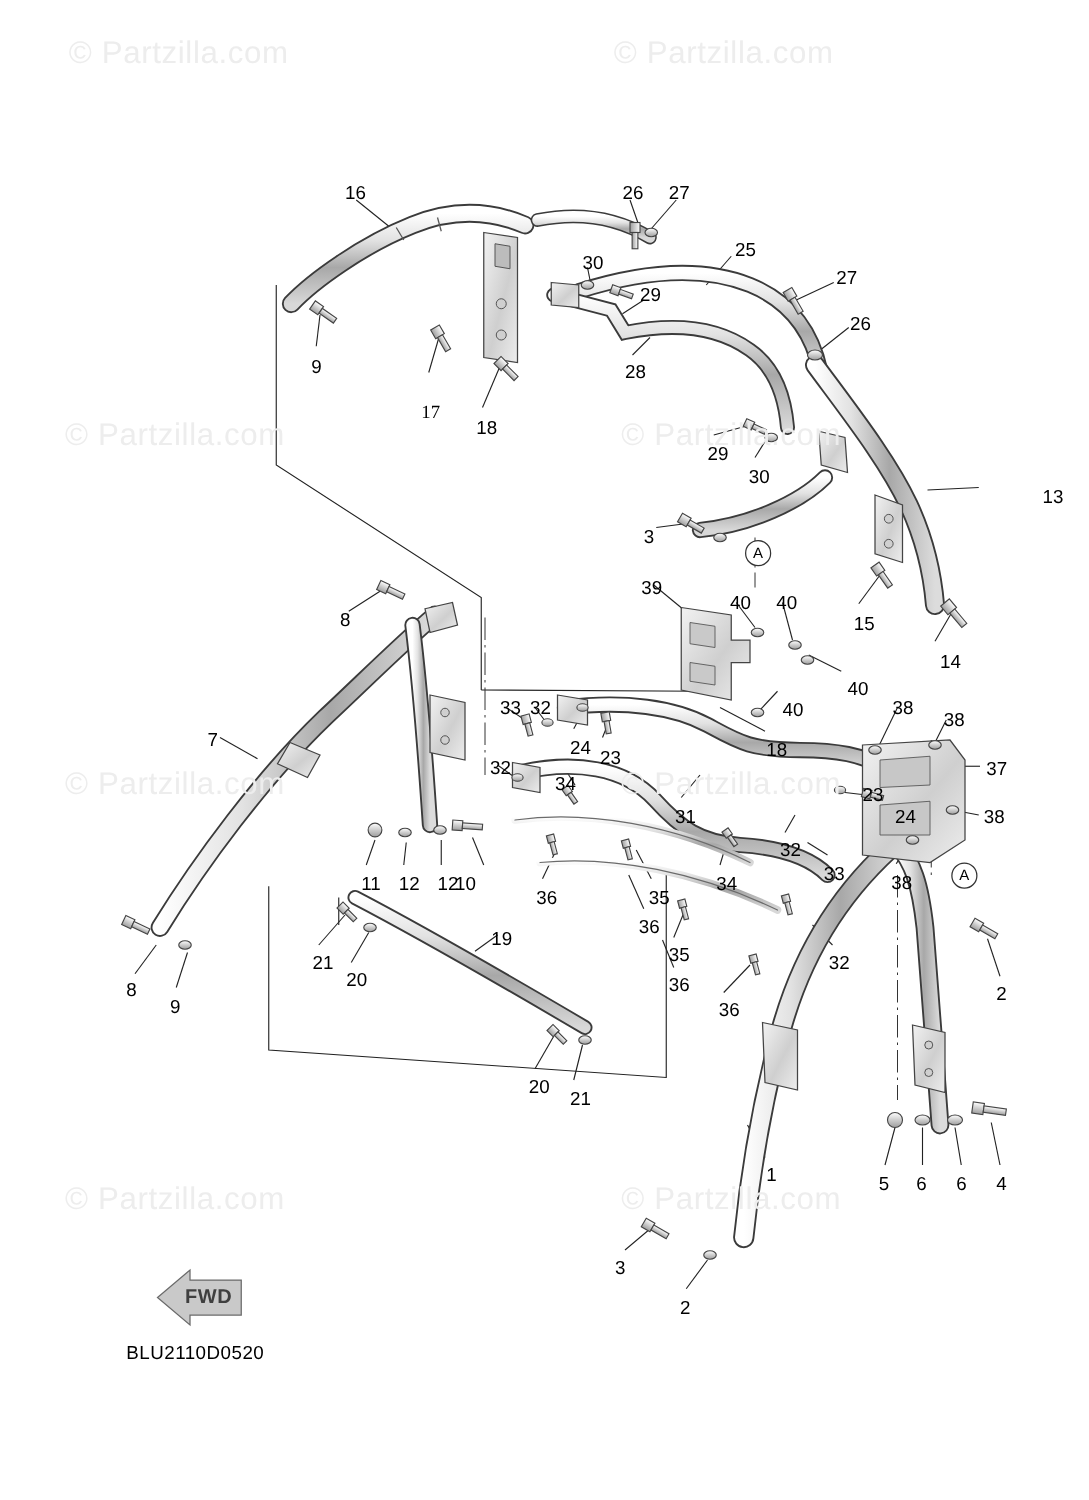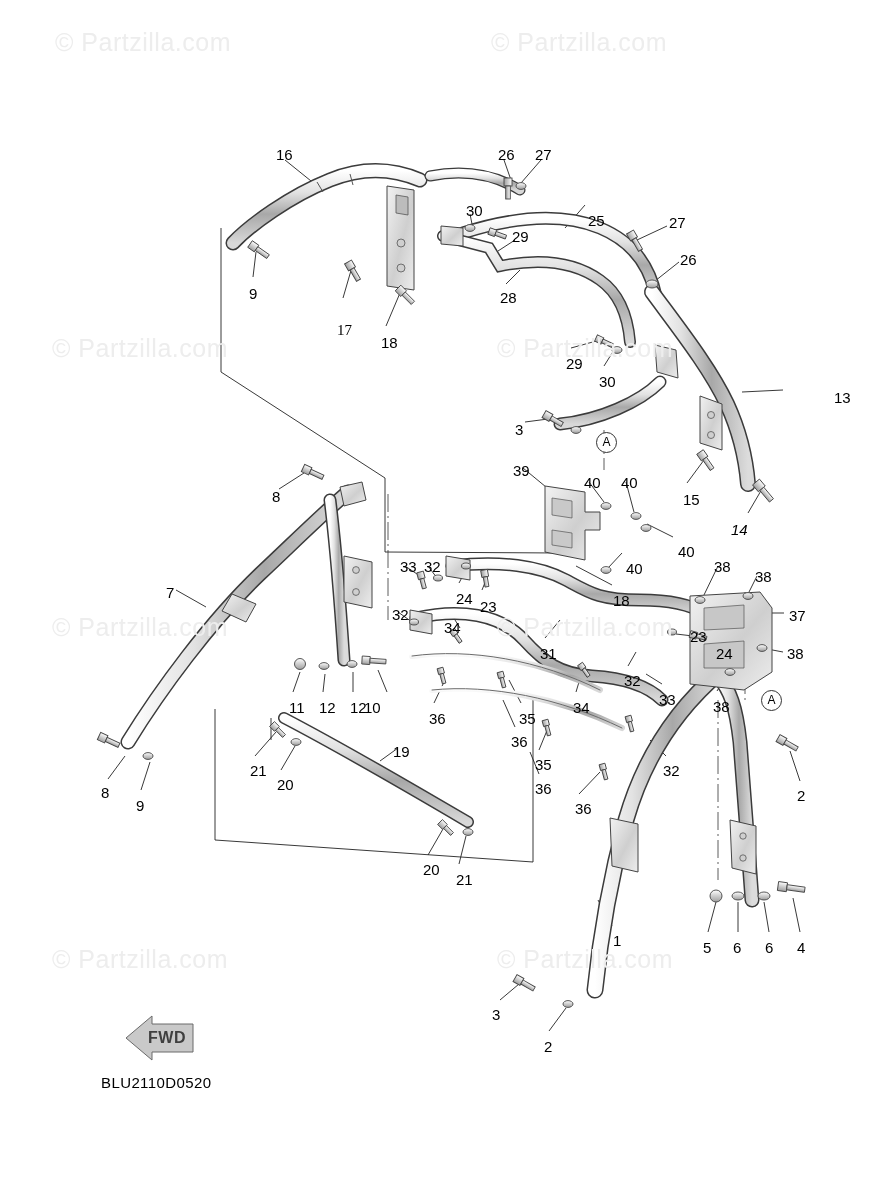--- a/index.html
+++ b/index.html
@@ -460,34 +460,34 @@
   <div class="wm" style="left:52px;top:945px;">© Partzilla.com</div>
   <div class="wm" style="left:497px;top:945px;">© Partzilla.com</div>
 
   <div class="circ" style="left:596px;top:432px;">A</div>
   <div class="circ" style="left:761px;top:690px;">A</div>
 
   <div class="callout" style="left:276px;top:146px;">16</div>
   <div class="callout" style="left:498px;top:146px;">26</div>
   <div class="callout" style="left:535px;top:146px;">27</div>
   <div class="callout" style="left:466px;top:202px;">30</div>
-  <div class="callout" style="left:588px;top:192px;margin-top:20px;">25</div>
+  <div class="callout" style="left:588px;top:192px;">25</div>
   <div class="callout" style="left:669px;top:214px;">27</div>
   <div class="callout" style="left:512px;top:228px;">29</div>
   <div class="callout" style="left:680px;top:251px;">26</div>
   <div class="callout" style="left:249px;top:285px;">9</div>
   <div class="callout" style="left:337px;top:322px;font-family:Liberation Serif, serif;">17</div>
   <div class="callout" style="left:381px;top:334px;">18</div>
   <div class="callout" style="left:500px;top:289px;">28</div>
   <div class="callout" style="left:566px;top:355px;">29</div>
   <div class="callout" style="left:599px;top:373px;">30</div>
   <div class="callout" style="left:789px;top:389px;margin-left:45px;">13</div>
   <div class="callout" style="left:515px;top:421px;">3</div>
   <div class="callout" style="left:683px;top:491px;">15</div>
-  <div class="callout" style="left:731px;top:521px;font-style:italic;">14</div>
+  <div class="callout" style="left:752px;top:521px;">14</div>
   <div class="callout" style="left:513px;top:462px;">39</div>
   <div class="callout" style="left:584px;top:474px;">40</div>
   <div class="callout" style="left:621px;top:474px;">40</div>
   <div class="callout" style="left:678px;top:543px;">40</div>
   <div class="callout" style="left:626px;top:560px;">40</div>
   <div class="callout" style="left:272px;top:488px;">8</div>
   <div class="callout" style="left:166px;top:584px;">7</div>
   <div class="callout" style="left:400px;top:558px;">33</div>
   <div class="callout" style="left:424px;top:558px;">32</div>
   <div class="callout" style="left:456px;top:590px;">24</div>

